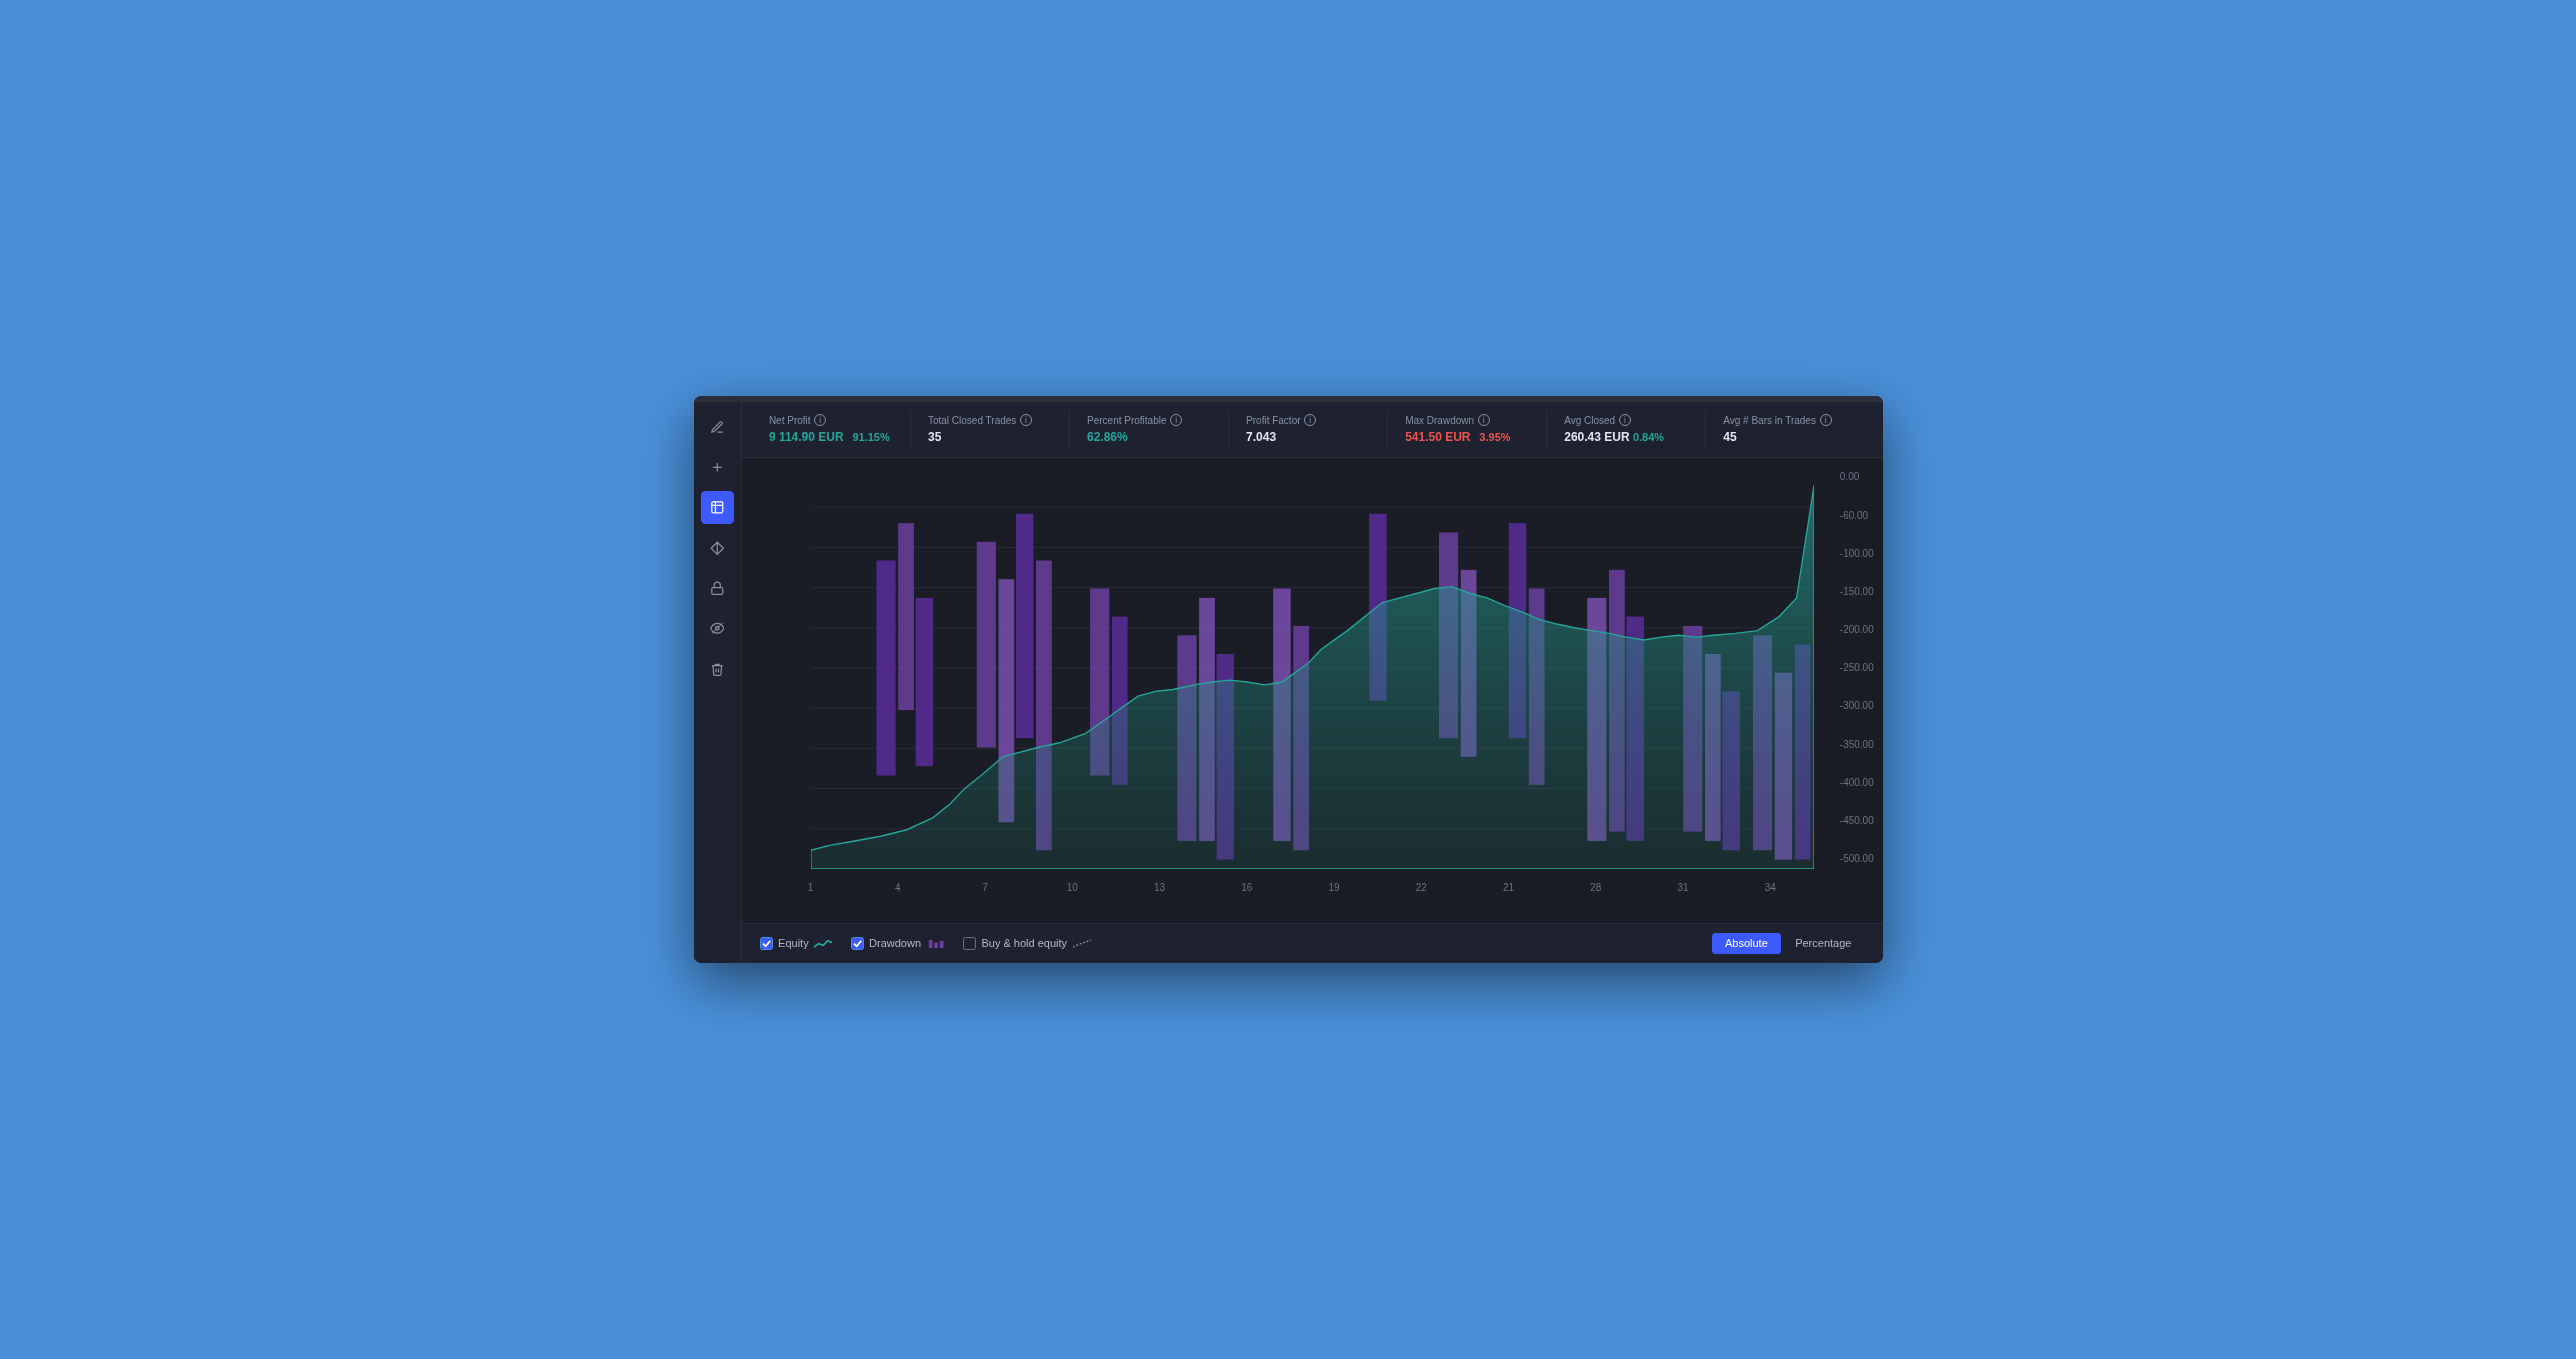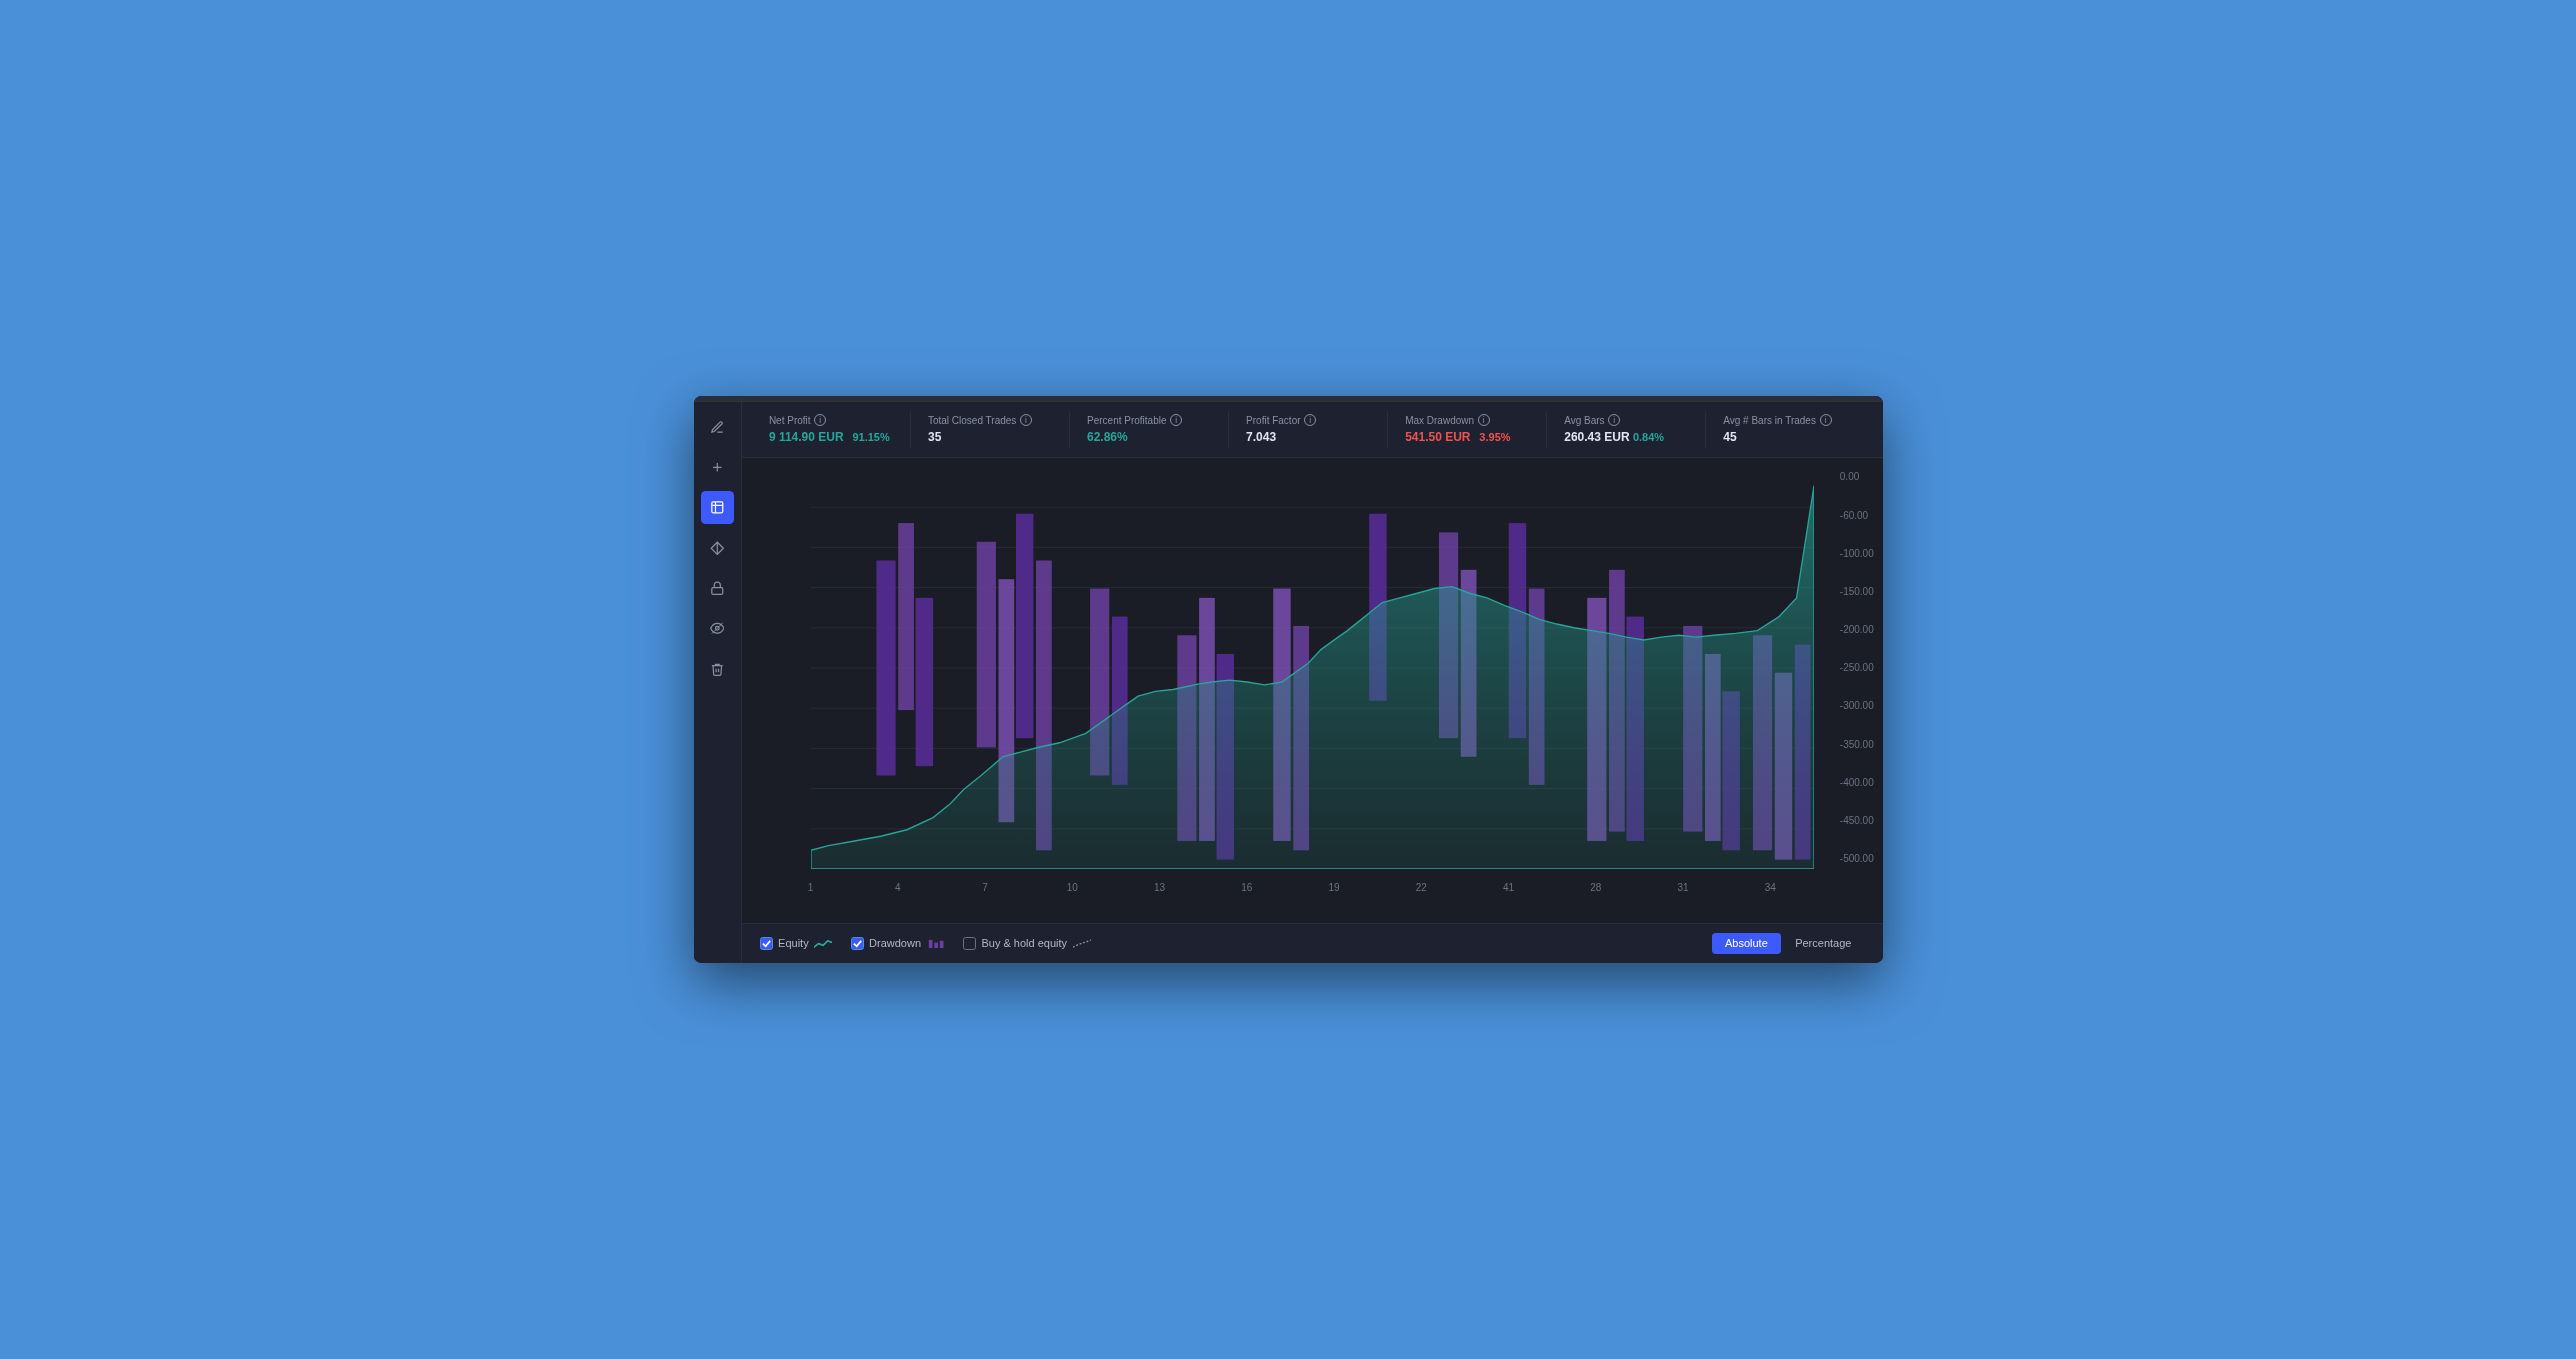--- a/index.html
+++ b/index.html
@@ -316,21 +316,21 @@
             <span>Max Drawdown</span>
             <span class="info-icon">i</span>
           </div>
           <div class="stat-value">
             <span class="red">541.50 EUR</span>
             <span class="red" style="margin-left:5.5px;font-size:11px;">3.95%</span>
           </div>
         </div>
         <div class="stat-item">
           <div class="stat-label">
-            <span>Avg Bars</span>
+            <span>Avg Closed</span>
             <span class="info-icon">i</span>
           </div>
           <div class="stat-value">
             <span>260.43 EUR</span>
             <span class="green" style="margin-left:0;font-size:11px;">0.84%</span>
           </div>
         </div>
         <div class="stat-item">
           <div class="stat-label">
             <span>Avg # Bars in Trades</span>
@@ -483,21 +483,21 @@
 
           <div class="x-axis">
             <span class="x-label" style="left:0%">1</span>
             <span class="x-label" style="left:8.7%">4</span>
             <span class="x-label" style="left:17.4%">7</span>
             <span class="x-label" style="left:26.1%">10</span>
             <span class="x-label" style="left:34.8%">13</span>
             <span class="x-label" style="left:43.5%">16</span>
             <span class="x-label" style="left:52.2%">19</span>
             <span class="x-label" style="left:60.9%">22</span>
-            <span class="x-label" style="left:69.6%">41</span>
+            <span class="x-label" style="left:69.6%">21</span>
             <span class="x-label" style="left:78.3%">28</span>
             <span class="x-label" style="left:87%">31</span>
             <span class="x-label" style="left:95.7%">34</span>
           </div>
         </div>
       </div>
 
       <div class="footer-bar">
         <div class="legend">
           <div class="legend-item">

